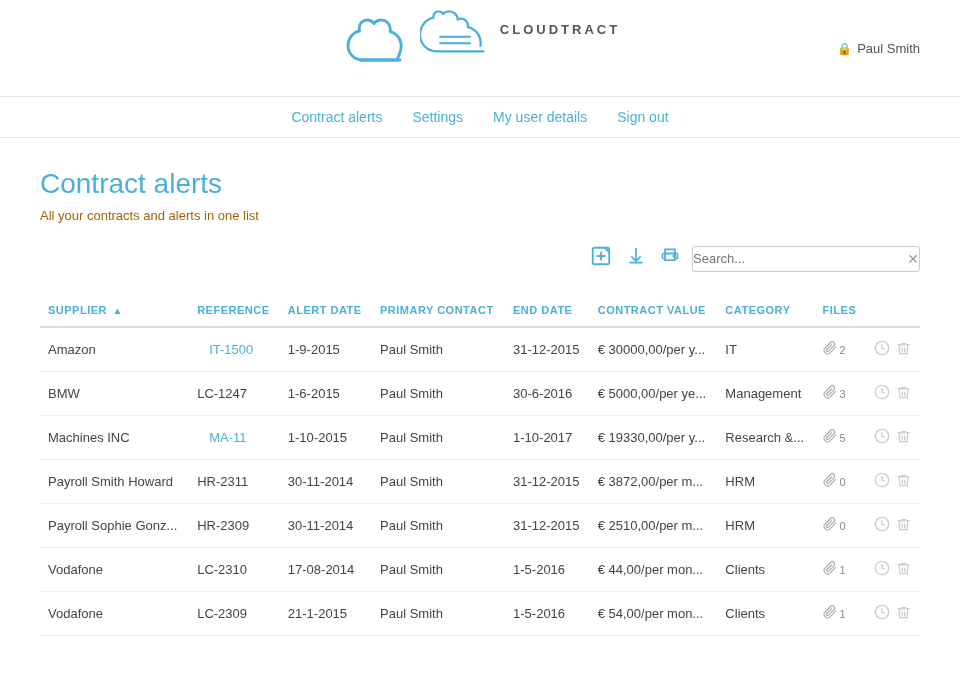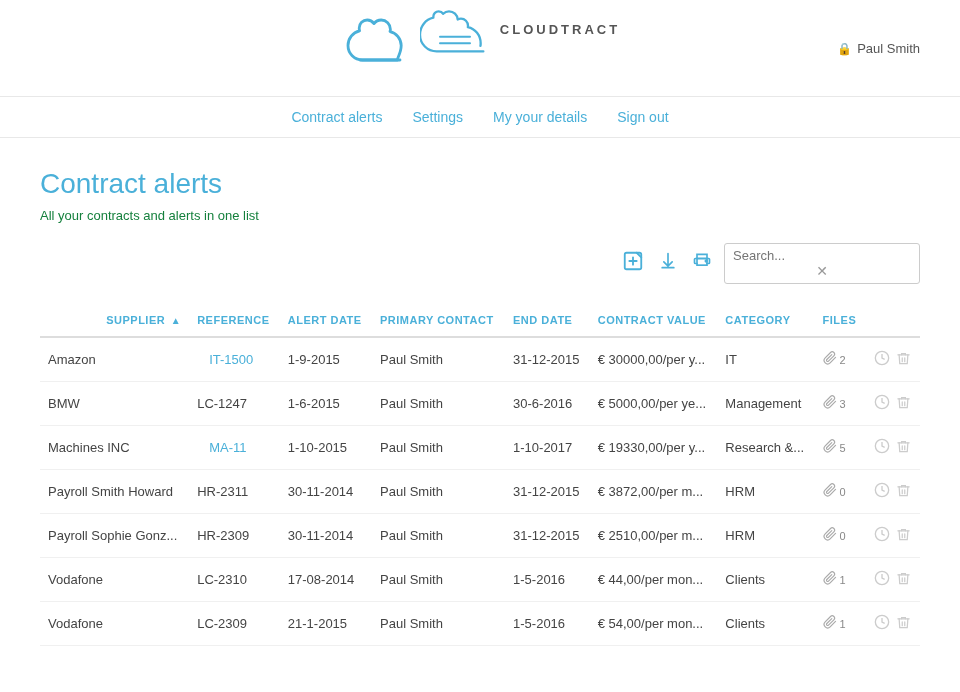--- a/index.html
+++ b/index.html
@@ -12,27 +12,27 @@
     .user-area { position: absolute; right: 40px; top: 50%; transform: translateY(-50%); font-size: 13px; color: #555; display: flex; align-items: center; gap: 5px; }
     .lock-icon { color: #888; font-size: 12px; }
 
     
     .main-nav { display: flex; justify-content: center; gap: 30px; padding: 12px 0; border-bottom: 1px solid #e8e8e8; }
     .main-nav a { text-decoration: none; color: #4ab0d9; font-size: 14px; cursor: pointer; }
 
     
     .content { max-width: 920px; margin: 0 auto; padding: 30px 20px; }
     .page-title { font-size: 28px; font-weight: 300; color: #4ab0d9; margin-bottom: 8px; }
-    .page-subtitle { font-size: 13px; color: #15803d; margin-bottom: 20px; }
+    .page-subtitle { font-size: 13px; color: #a16207; margin-bottom: 20px; }
 
     
     .toolbar { display: flex; align-items: center; justify-content: space-between; margin-bottom: 20px; }
     .toolbar-actions { display: flex; gap: 10px; align-items: center; }
     .toolbar-btn { background: none; border: none; cursor: pointer; color: #4ab0d9; font-size: 20px; padding: 2px; }
-    .search-box { display: flex; align-items: center; border: 1px solid #ccc; border-radius: 3px; padding: 4px 8px; width: 196px; flex-direction: column; }
+    .search-box { display: flex; align-items: center; border: 1px solid #ccc; border-radius: 3px; padding: 4px 0; width: 228px; }
     .search-box input { border: none; outline: none; font-size: 13px; width: 100%; color: #333; }
     .search-clear { cursor: pointer; color: #999; font-size: 14px; }
 
     
     .contracts-table { width: 100%; border-collapse: collapse; }
     .contracts-table th { text-align: left; font-size: 11px; font-weight: 700; color: #4ab0d9; padding: 10px 8px; border-bottom: 2px solid #ddd; text-transform: uppercase; letter-spacing: 0.5px; }
     .contracts-table td { padding: 12px 8px; border-bottom: 1px solid #f0f0f0; font-size: 13px; color: #444; vertical-align: middle; }
     .sort-arrow { font-size: 10px; margin-left: 2px; }
     .ref-link { color: #4ab0d9; text-decoration: none; margin-left: 12px; }
 
@@ -68,21 +68,21 @@
   </div>
   <div class="user-area">
     <span class="lock-icon">🔒</span>
     <span>Paul Smith</span>
   </div>
 </header>
 
 <nav class="main-nav">
   <a>Contract alerts</a>
   <a>Settings</a>
-  <a>My your details</a>
+  <a>My user details</a>
   <a>Sign out</a>
 </nav>
 
 <div class="content">
   <h1 class="page-title">Contract alerts</h1>
   <p class="page-subtitle">All your contracts and alerts in one list</p>
 
   <div class="toolbar">
     <div style="flex:1;"></div>
     <div class="toolbar-actions">
@@ -111,21 +111,21 @@
       <div class="search-box">
         <input type="text" placeholder="Search..." style="">
         <span class="search-clear">✕</span>
       </div>
     </div>
   </div>
 
   <table class="contracts-table">
     <thead>
       <tr>
-        <th style="cursor:pointer;text-align:right;">
+        <th style="cursor:pointer;">
           <span>SUPPLIER</span>
           <span class="sort-arrow">▲</span>
         </th>
         <th>REFERENCE</th>
         <th>ALERT DATE</th>
         <th>PRIMARY CONTACT</th>
         <th>END DATE</th>
         <th>CONTRACT VALUE</th>
         <th>CATEGORY</th>
         <th>FILES</th>

